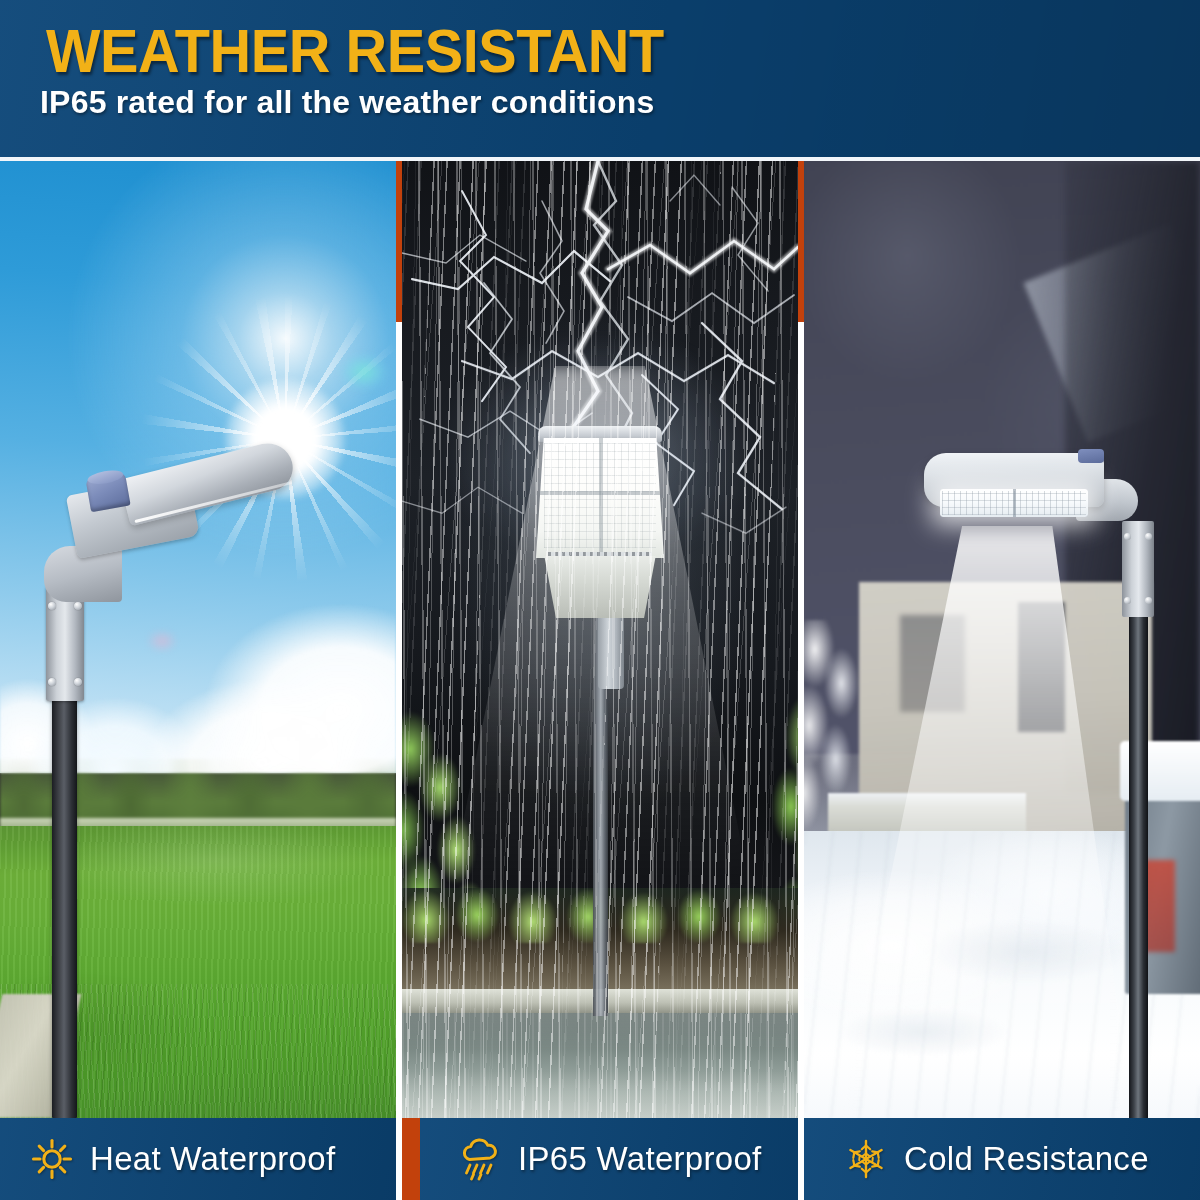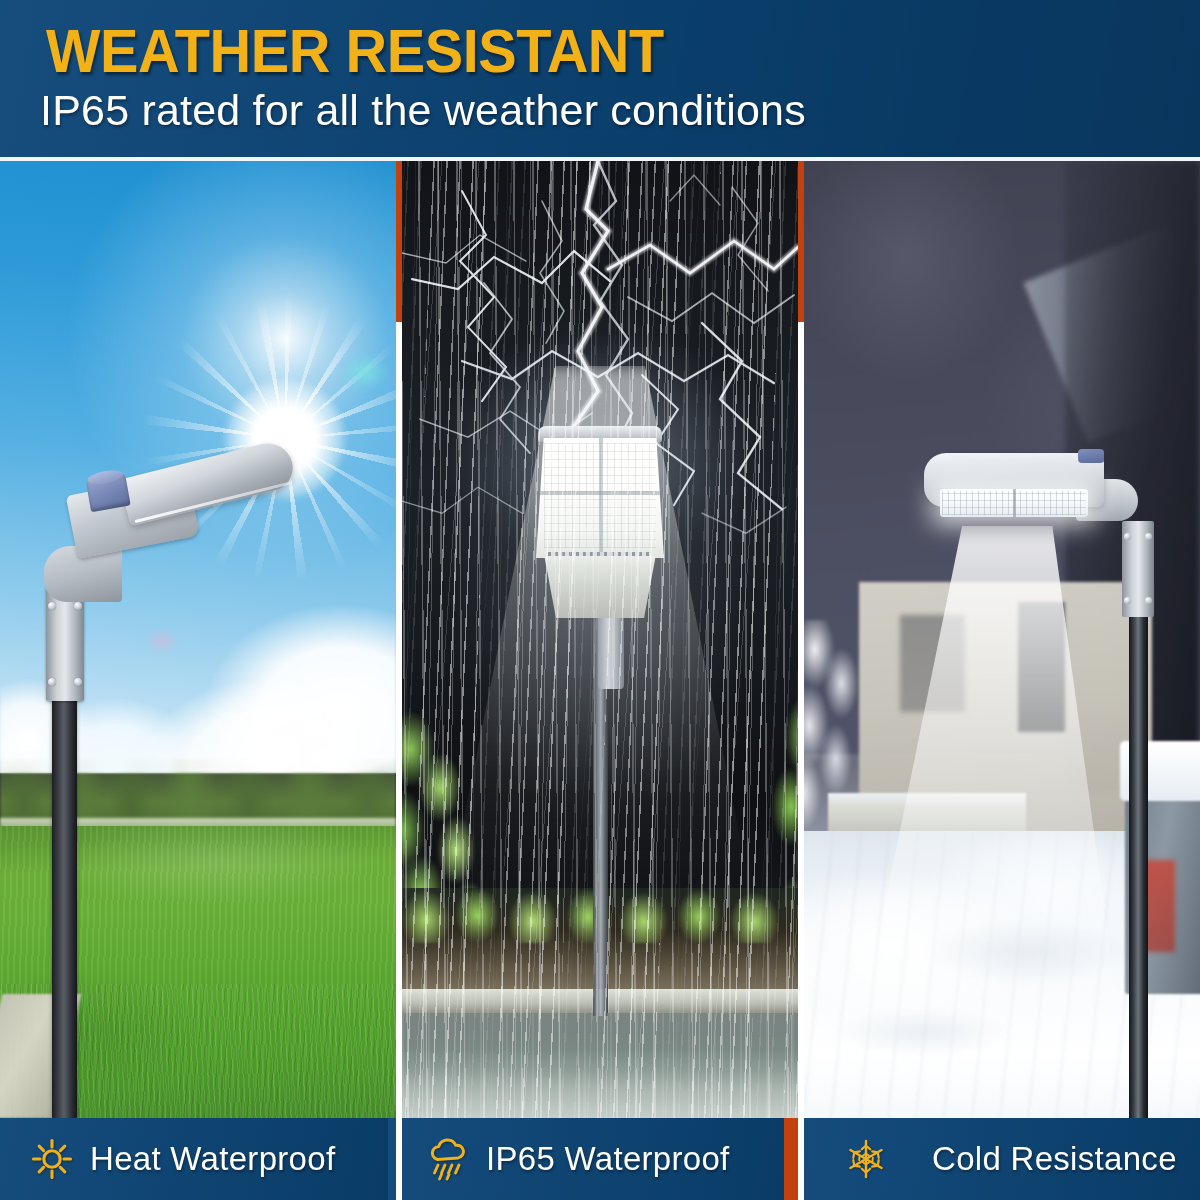--- a/index.html
+++ b/index.html
@@ -36,24 +36,24 @@
     line-height:62px;
     letter-spacing:-0.5px;
     color:#F2B117;
     transform:scaleX(0.93);
     transform-origin:left center;
     text-shadow:2px 3px 3px rgba(0,0,0,.45);
     white-space:nowrap;
     z-index:3;
   }
   #subhead {
-    position:absolute; left:40px; top:92px;
-    font-size:43px;
+    position:absolute; left:40px; top:84px;
+    font-size:32px;
     line-height:36px;
-    font-weight:400;
+    font-weight:700;
     color:#FFFFFF;
     letter-spacing:.2px;
     text-shadow:1px 2px 3px rgba(0,0,0,.40);
     white-space:nowrap;
     z-index:3;
   }
 
   
   #panels {
     position:absolute; left:0; top:161px; width:1200px; height:957px;
@@ -519,22 +519,22 @@
     position:absolute;top:0;height:82px;
     background:#0B4577;
     display:flex;align-items:center;
   }
   .fbar:after{
     content:"";position:absolute;inset:0;
     background:linear-gradient(100deg,rgba(255,255,255,.04),rgba(0,0,0,.14));
     pointer-events:none;
   }
   #fbar-1{ left:0px;   width:396px; }
-  #fbar-2{ left:388px; width:396px; }
-  #fbar-3{ left:804px; width:396px;gap:28px; }
+  #fbar-2{ left:420px; width:396px; }
+  #fbar-3{ left:804px; width:396px; }
   .ficon{
     position:relative;z-index:2;
     flex:0 0 auto; width:48px;height:48px;
     margin-left:28px; margin-right:14px;
     display:flex;align-items:center;justify-content:center;
   }
   #fbar-2 .ficon{ margin-left:36px; }
   #fbar-3 .ficon{ margin-left:38px; }
   .ficon svg{ display:block; filter:drop-shadow(1px 1px 1px rgba(0,0,0,.35)); }
   .flabel{

